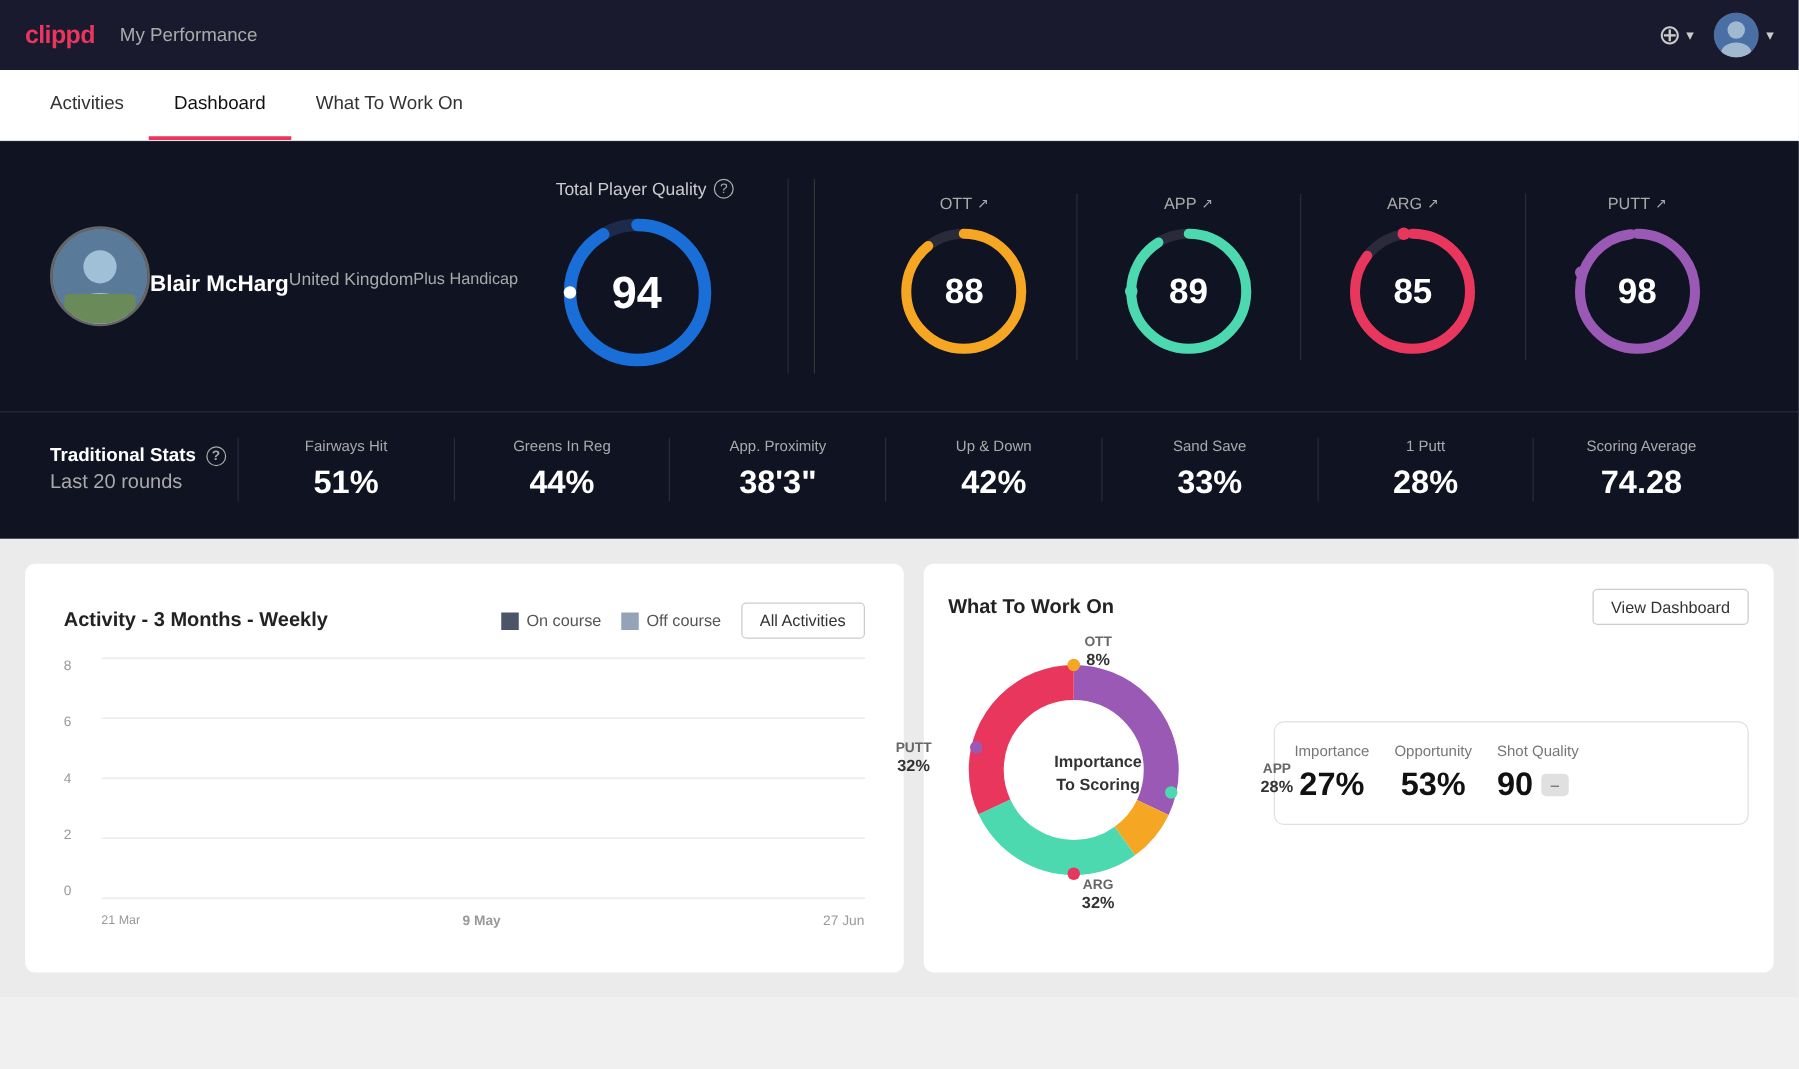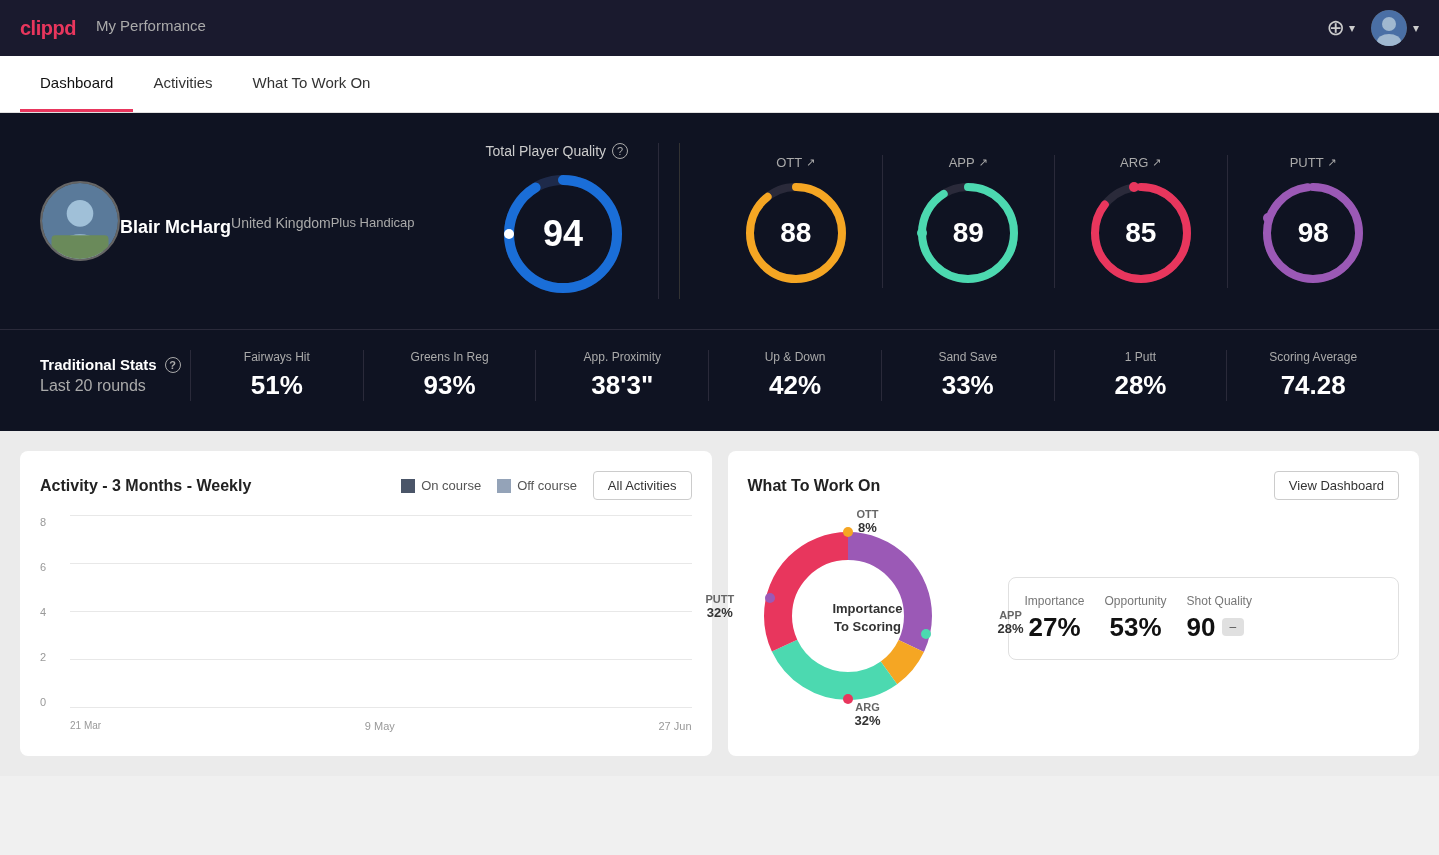--- a/index.html
+++ b/index.html
@@ -9,21 +9,21 @@
     .header {
       background: #1a1a2e;
       display: flex;
       align-items: center;
       padding: 0 20px;
       height: 56px;
       justify-content: space-between;
     }
     .logo { color: #e8365d; font-size: 22px; font-weight: bold; display: flex; align-items: center; gap: 4px; }
     .header-title { color: #aaa; font-size: 15px; margin-left: 20px; }
-    .header-left { display: flex; }
+    .header-left { display: flex; align-items: center; }
     .header-right { display: flex; align-items: center; gap: 16px; }
     .header-btn { color: #ccc; background: none; border: none; cursor: pointer; font-size: 22px; display: flex; align-items: center; gap: 4px; }
     .avatar-circle { width: 36px; height: 36px; border-radius: 50%; background: #555; overflow: hidden; display: flex; align-items: center; justify-content: center; color: #fff; font-size: 14px; }
 
     
     .nav-tabs { background: #fff; display: flex; border-bottom: 1px solid #e0e0e0; padding: 0 20px; }
     .nav-tab { padding: 18px 20px; font-size: 15px; color: #333; cursor: pointer; border-bottom: 3px solid transparent; }
     .nav-tab.active { color: #111; border-bottom: 3px solid #e8365d; font-weight: 500; }
 
     
@@ -39,39 +39,39 @@
     .score-item:last-child { border-right: none; }
     .score-label { font-size: 13px; color: #aaa; margin-bottom: 8px; display: flex; align-items: center; gap: 4px; }
     .score-label .arrow { font-size: 11px; }
 
     
     .circle-container { position: relative; width: 110px; height: 110px; }
     .circle-container svg { width: 110px; height: 110px; transform: rotate(-90deg); }
     .circle-value { position: absolute; top: 50%; left: 50%; transform: translate(-50%, -50%); font-size: 28px; font-weight: bold; color: #fff; }
 
     
-    .total-quality { padding-right: 30px; border-right: 1px solid #2a2a3a; margin-right: 20px; display: flex; flex-direction: column; align-items: flex-end; margin-left: 41px; }
+    .total-quality { padding-right: 43px; border-right: 1px solid #2a2a3a; margin-right: 20px; display: flex; flex-direction: column; align-items: flex-start; }
     .total-quality-label { font-size: 14px; color: #ccc; margin-bottom: 10px; display: flex; align-items: center; gap: 6px; }
     .tpq-circle { position: relative; width: 130px; height: 130px; }
     .tpq-circle svg { width: 130px; height: 130px; transform: rotate(-90deg); }
     .tpq-value { position: absolute; top: 50%; left: 50%; transform: translate(-50%, -50%); font-size: 36px; font-weight: bold; color: #fff; }
 
     
     .trad-stats { background: #0f1322; color: #fff; padding: 20px 40px 30px; display: flex; align-items: center; border-top: 1px solid #2a2a3a; }
     .trad-label { min-width: 150px; }
     .trad-label h3 { font-size: 15px; font-weight: 600; display: flex; align-items: center; gap: 8px; }
     .trad-label p { font-size: 16px; color: #aaa; margin-top: 4px; }
     .trad-items { display: flex; flex: 1; gap: 0; }
     .trad-item { flex: 1; text-align: center; border-left: 1px solid #2a2a3a; padding: 0 10px; }
     .trad-item-label { font-size: 12px; color: #aaa; margin-bottom: 6px; }
     .trad-item-value { font-size: 26px; font-weight: bold; }
 
     
     .bottom-section { display: flex; gap: 16px; padding: 20px; background: #ebebeb; min-height: 340px; }
-    .activity-card { flex: 1; background: #fff; border-radius: 8px; padding: 20px; }
+    .activity-card { flex: 1; background: #fff; border-radius: 8px; padding: 31px; }
     .work-on-card { flex: 1; background: #fff; border-radius: 8px; padding: 20px; }
     .card-header { display: flex; align-items: center; justify-content: space-between; margin-bottom: 16px; }
     .card-title { font-size: 16px; font-weight: 600; color: #222; }
     .legend { display: flex; gap: 16px; align-items: center; }
     .legend-item { display: flex; align-items: center; gap: 6px; font-size: 13px; color: #555; }
     .legend-dot { width: 14px; height: 14px; }
     .all-activities-btn { border: 1px solid #ccc; background: #fff; padding: 6px 14px; border-radius: 4px; font-size: 13px; cursor: pointer; color: #333; }
     .view-dashboard-btn { border: 1px solid #ccc; background: #fff; padding: 6px 14px; border-radius: 4px; font-size: 13px; cursor: pointer; color: #333; }
     .bar-group { display: flex; gap: 1px; align-items: flex-end; flex: 1; }
     .bar { border-radius: 2px 2px 0 0; }
@@ -115,22 +115,22 @@
           <circle cx="18" cy="14" r="7" fill="#a0b8d0"></circle>
           <ellipse cx="18" cy="32" rx="12" ry="8" fill="#a0b8d0"></ellipse>
         </svg>
       </div>
       <span style="color:#ccc; font-size:12px;">▾</span>
     </div>
   </div>
 </header>
 
 <nav class="nav-tabs">
+  <div class="nav-tab">Activities</div>
   <div class="nav-tab active">Dashboard</div>
-  <div class="nav-tab">Activities</div>
   <div class="nav-tab">What To Work On</div>
 </nav>
 
 <div style="background:#0f1322;">
 
   <div class="stats-panel">
 
     <div class="profile-section">
       <div class="profile-avatar">
         <svg viewBox="0 0 80 80" width="80" height="80">
@@ -232,21 +232,21 @@
       </h3>
       <p>Last 20 rounds</p>
     </div>
     <div class="trad-items">
       <div class="trad-item">
         <div class="trad-item-label">Fairways Hit</div>
         <div class="trad-item-value">51%</div>
       </div>
       <div class="trad-item">
         <div class="trad-item-label">Greens In Reg</div>
-        <div class="trad-item-value">93%</div>
+        <div class="trad-item-value">44%</div>
       </div>
       <div class="trad-item">
         <div class="trad-item-label">App. Proximity</div>
         <div class="trad-item-value">38'3"</div>
       </div>
       <div class="trad-item">
         <div class="trad-item-label">Up &amp; Down</div>
         <div class="trad-item-value">42%</div>
       </div>
       <div class="trad-item">
@@ -373,21 +373,21 @@
         <div class="bar-group" style="flex:1;display:flex;flex-direction:column;gap:0;align-items:center;">
           <div style="display:flex;align-items:flex-end;gap:1px;height:100%;width:100%;justify-content:center;">
             <div class="bar bar-light" style="width:10px;height:8%;"></div>
             <div class="bar bar-dark" style="width:10px;height:6%;"></div>
           </div>
         </div>
       </div>
 
       <div style="position:absolute;left:30px;right:0;bottom:4px;display:flex;justify-content:space-between;">
         <span style="font-size:10px;color:#999;">21 Mar</span>
-        <span style="font-size:11px;color:#999;">9 May</span>
+        <span style="font-size:11px;color:#999;font-weight:bold;">9 May</span>
         <span style="font-size:11px;color:#999;">27 Jun</span>
       </div>
     </div>
   </div>
 
   <div class="work-on-card">
     <div class="card-header">
       <div class="card-title">What To Work On</div>
       <button class="view-dashboard-btn">View Dashboard</button>
     </div>

